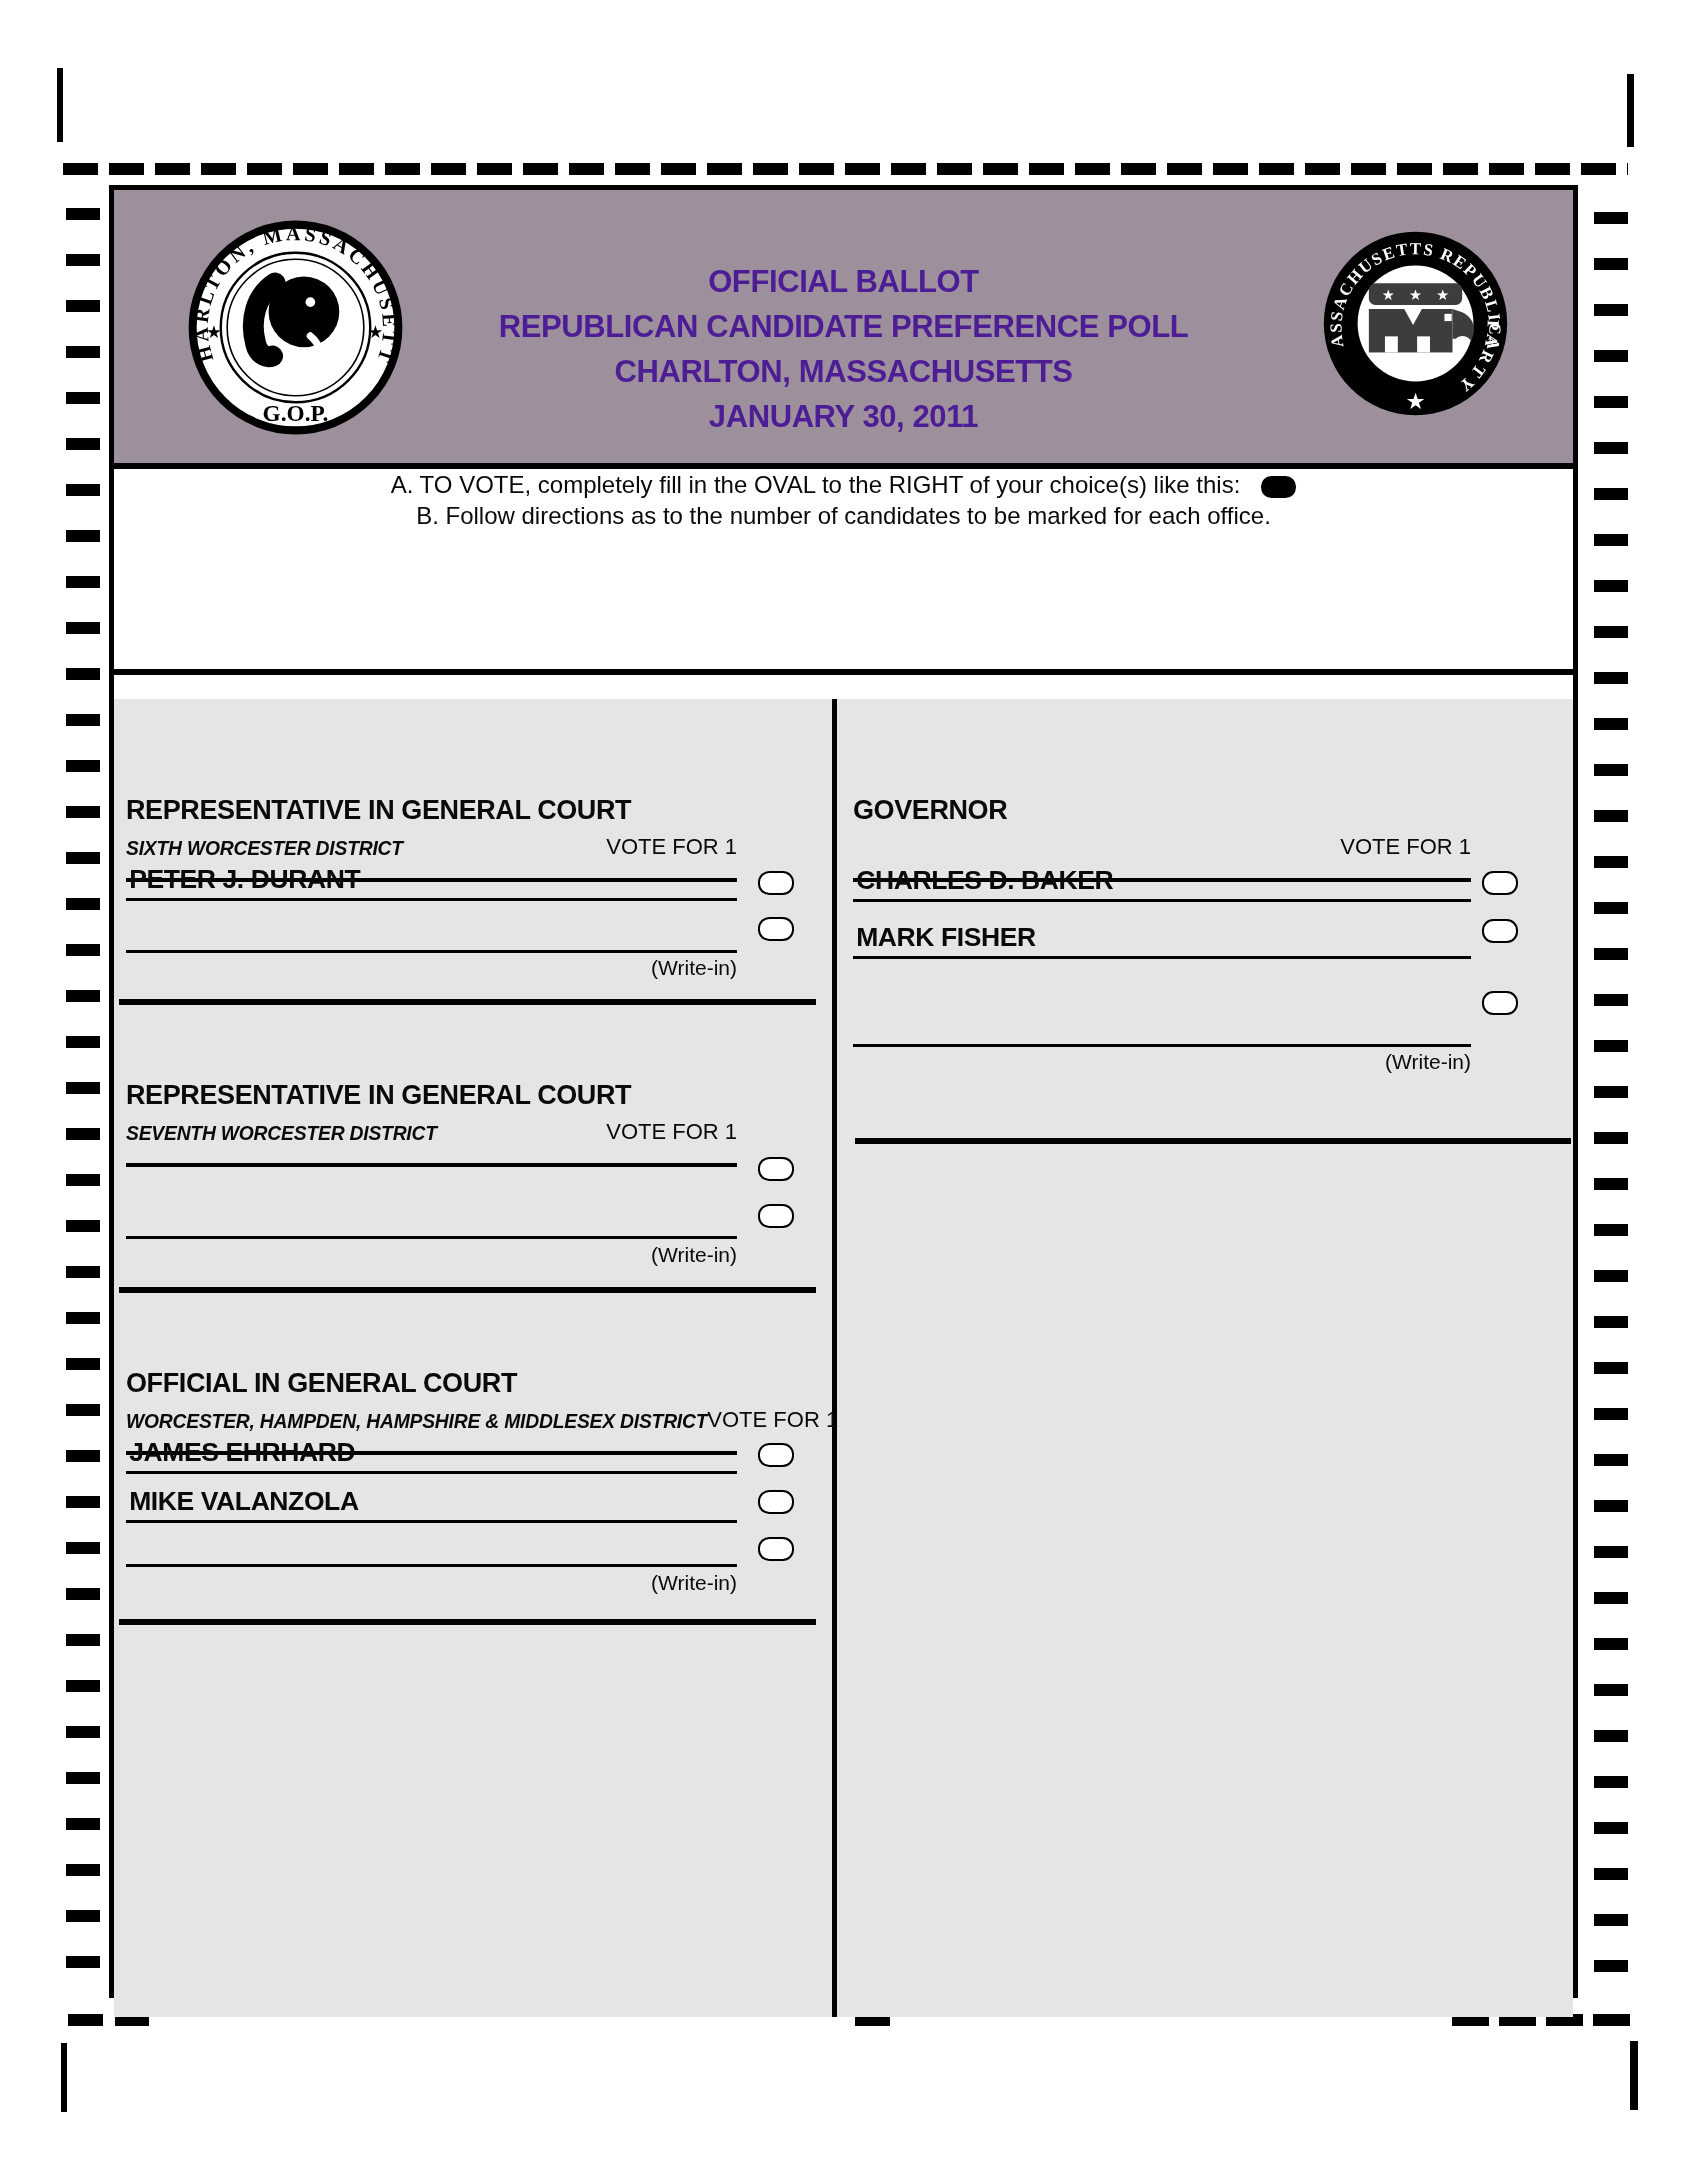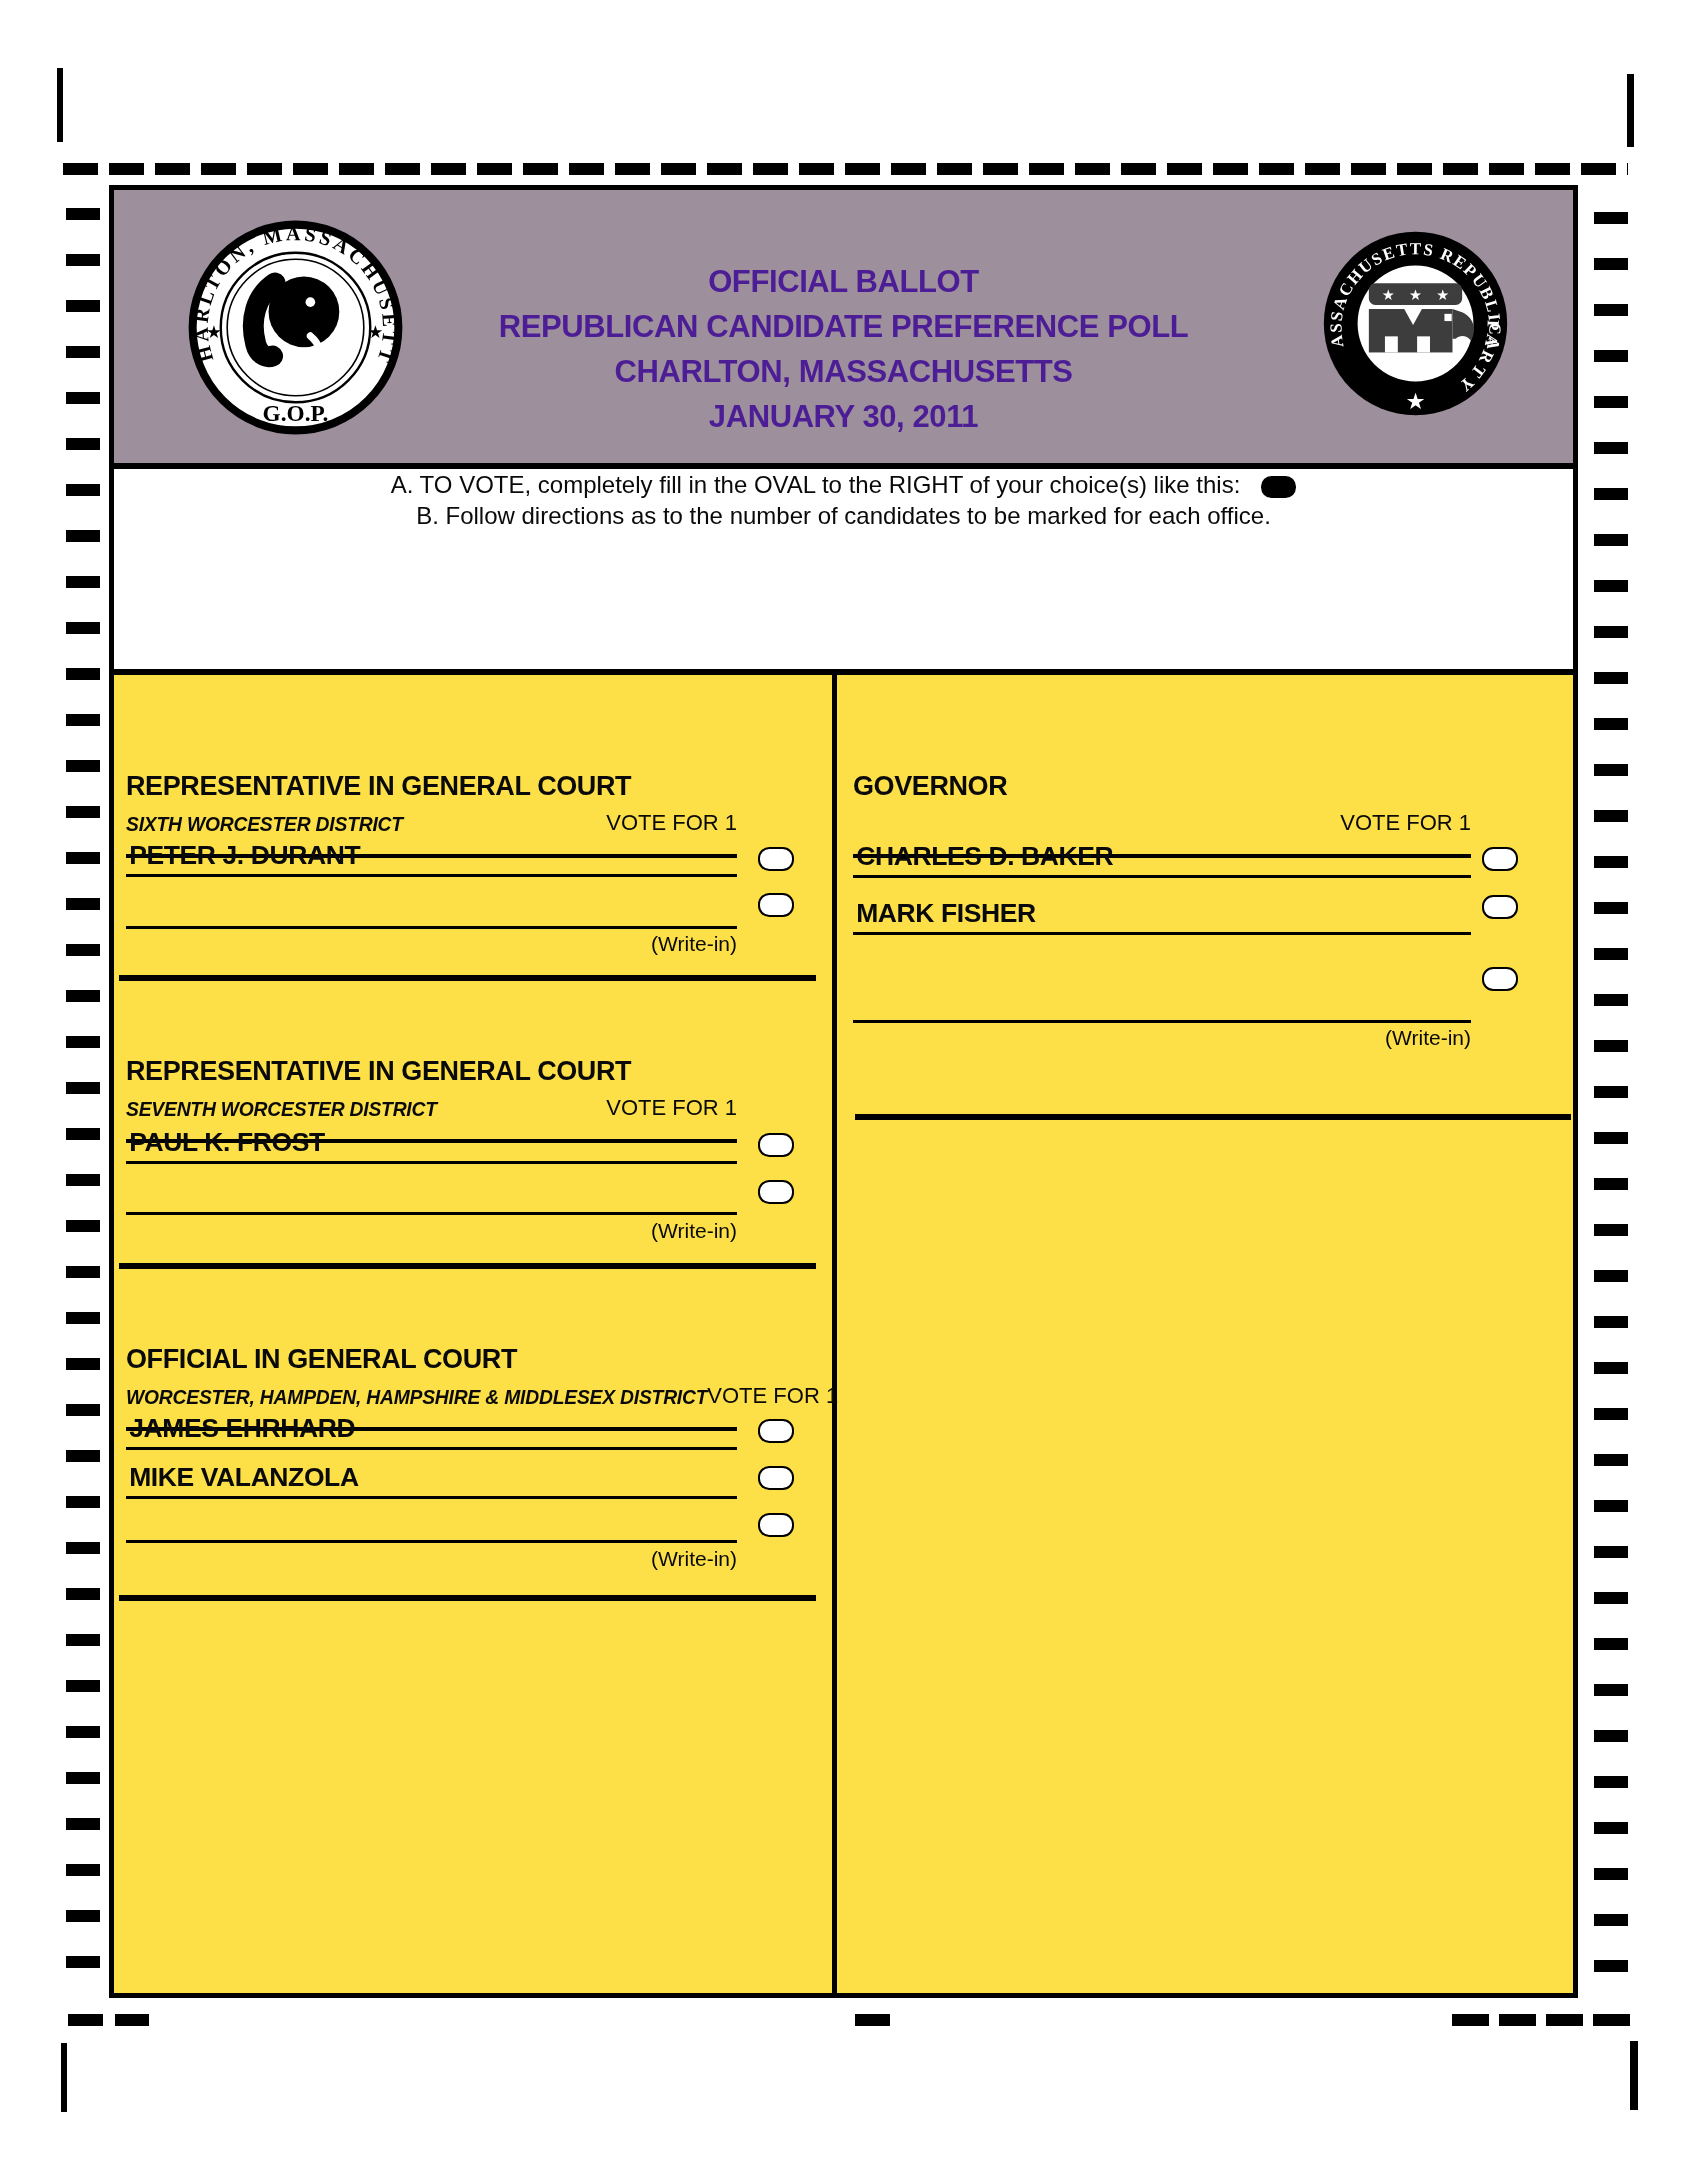--- a/index.html
+++ b/index.html
@@ -35,21 +35,21 @@
     position:relative;height:200px;border-bottom:6.4px solid #000;text-align:center;
     background:#fff;
   }
   .ins-heading{margin:6.4px 0 3.2px 0;font-size:33px;font-weight:bold;letter-spacing:0;}
   .ins-line{font-size:24px;line-height:31px;}
   .oval-filled{
     display:inline-block;width:35px;height:22px;background:#000;border-radius:10.5px;
     vertical-align:-4.8px;margin-left:21px;
   }
   
-  .columns{position:relative;height:1318px;background:#fde047;}
+  .columns{position:relative;height:1318px;background:#e5e5e5;margin-top:24px;}
   .col-divider{position:absolute;left:718px;top:0;width:4.8px;height:100%;background:#000;}
   .contest{position:absolute;}
   .c-title{
     position:absolute;left:12px;top:-4.8px;margin:0;font-size:27px;font-weight:bold;
     letter-spacing:-0.4px;white-space:nowrap;
   }
   .sub-row{
     position:absolute;left:12px;top:35px;height:25px;border-bottom:4px solid #000;
     display:flex;justify-content:space-between;align-items:flex-end;padding-bottom:18px;
   }
@@ -175,23 +175,20 @@
         <div class="oval" style="left:644px;top:117px;"></div>
         <div class="section-end" style="left:4.8px;top:199px;width:697px;"></div>
       </section>
 
       <section class="contest" style="left:0;top:386px;width:718px;height:213px;">
         <h3 class="c-title">REPRESENTATIVE IN GENERAL COURT</h3>
         <div class="sub-row w760">
           <span class="district">SEVENTH WORCESTER DISTRICT</span>
           <span class="vote-for">VOTE FOR 1</span>
         </div>
-        <div class="cand-row w760" style="top:66px;height:34px;">
-          <span class="cand-name">PAUL K. FROST</span>
-        </div>
         <div class="blank-line w760" style="top:151px;"></div>
         <div class="writein-label w760" style="top:158px;">(Write-in)</div>
         <div class="oval" style="left:644px;top:72px;"></div>
         <div class="oval" style="left:644px;top:119px;"></div>
         <div class="section-end" style="left:4.8px;top:202px;width:697px;"></div>
       </section>
 
       <section class="contest" style="left:0;top:674px;width:718px;height:257px;">
         <h3 class="c-title">OFFICIAL IN GENERAL COURT</h3>
         <div class="sub-row w760">

